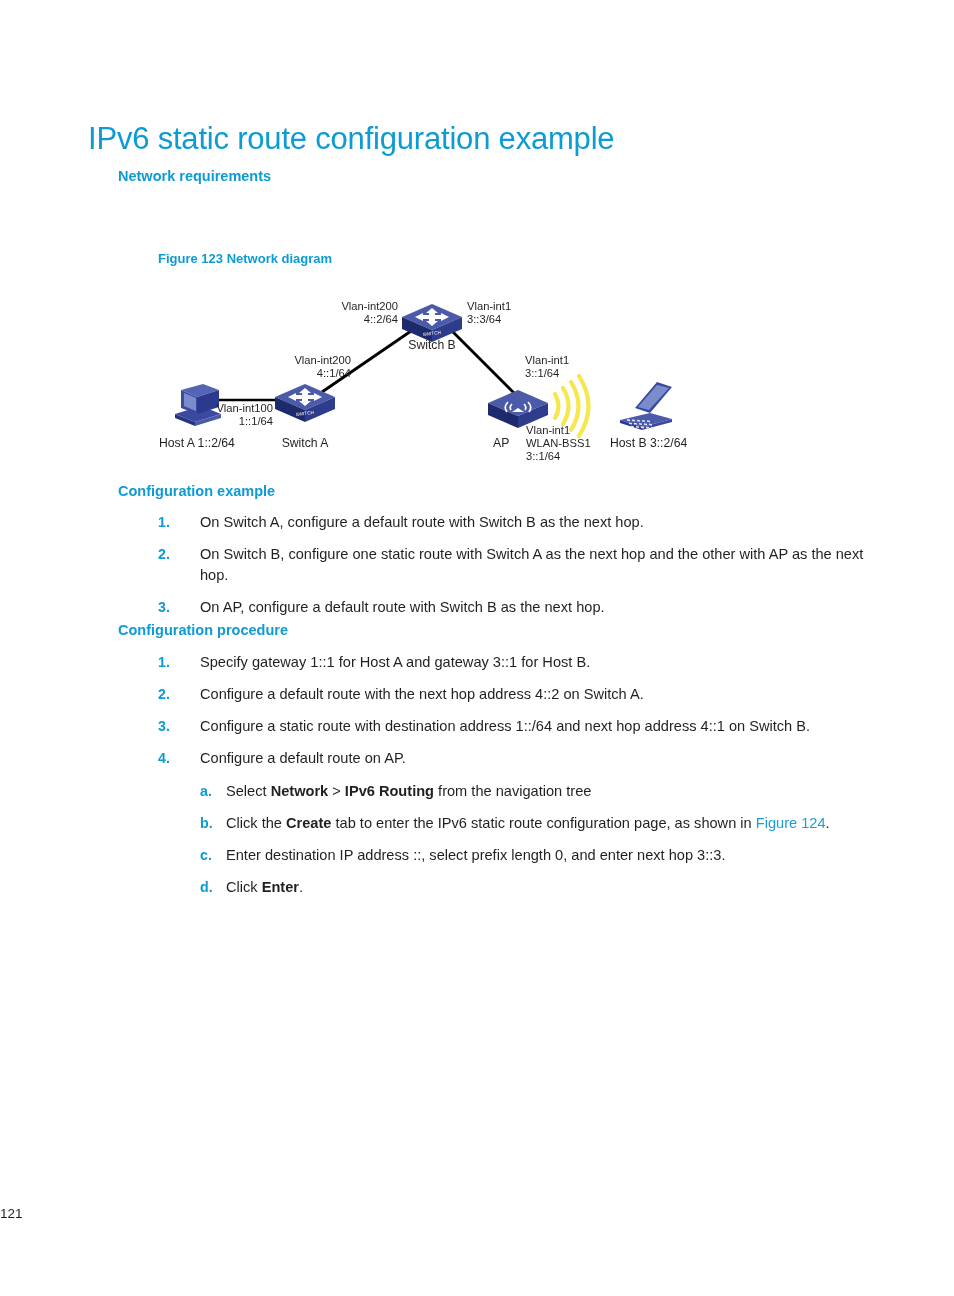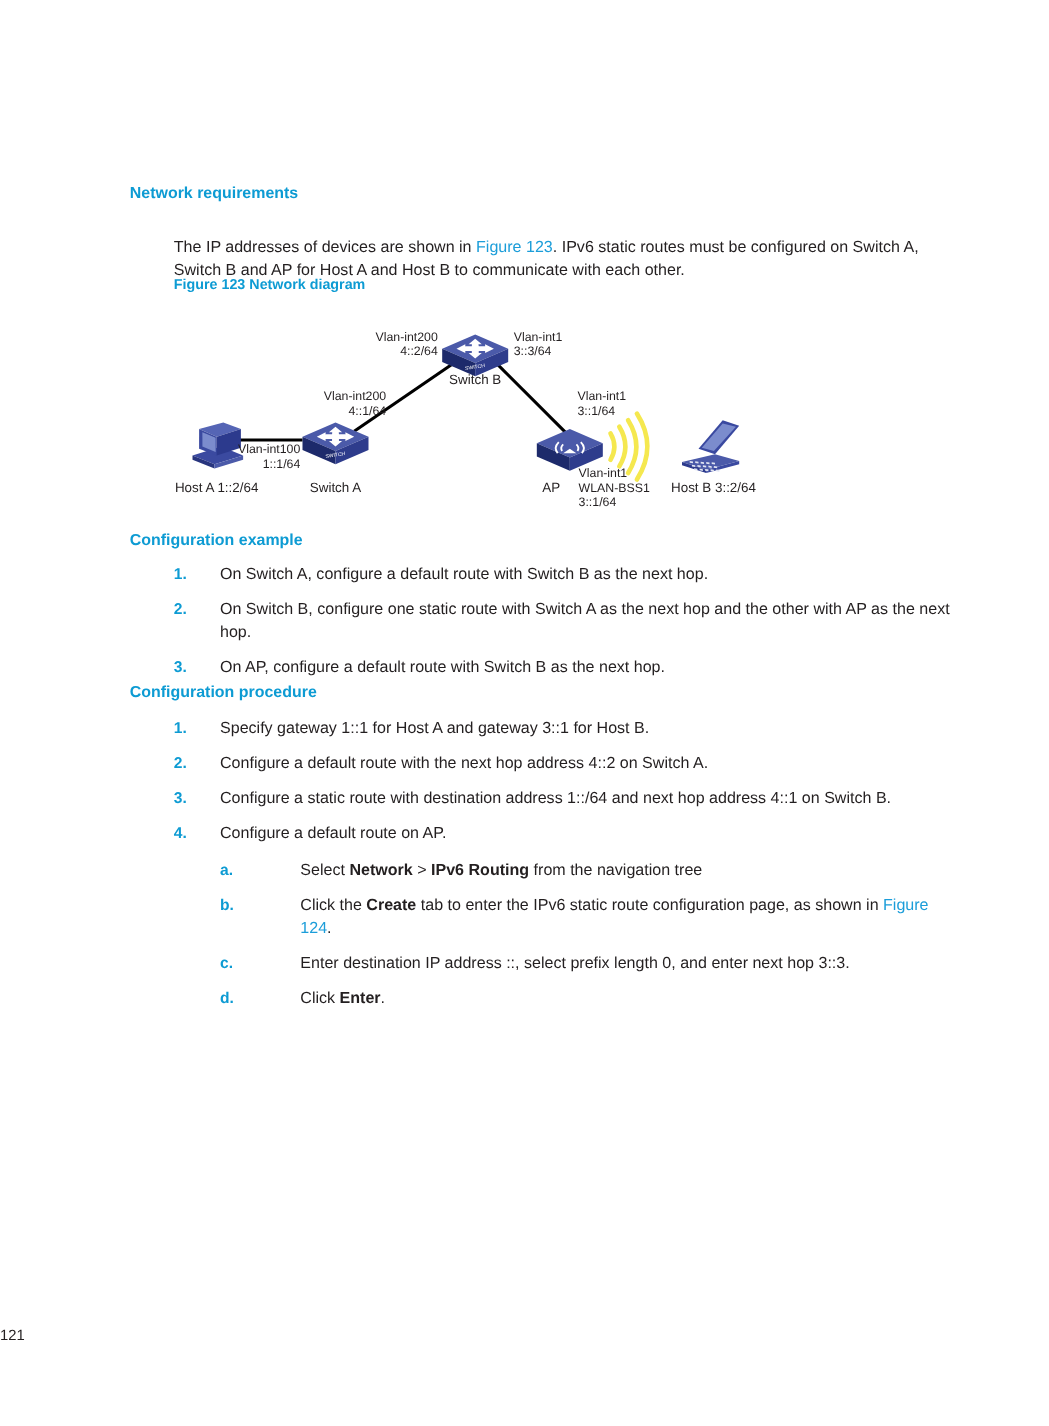--- a/index.html
+++ b/index.html
@@ -110,21 +110,21 @@
     font-size: 14.6px;
     line-height: 21px;
   }
   .sitem .let {
     color: #0d9bd3;
     font-weight: bold;
     width: 26px;
     flex: 0 0 26px;
     font-size: 14.2px;
   }
-  .sitem .txt { flex: 1 1 auto; margin-left: 47px; }
+  .sitem .txt { flex: 1 1 auto; }
   b { font-weight: bold; }
 
   
   #figure-diagram {
     position: absolute;
     left: 155px;
     top: 272px;
     width: 570px;
     height: 180px;
     margin-top: 20px;
@@ -140,26 +140,24 @@
     text-align: left;
     font-size: 13.5px;
     color: #231f20;
   }
 </style>
 </head>
 <body>
 
 <div class="page">
 
+  <h1 class="h1">IPv6 static route configuration example</h1>
 
   <div class="h2" id="h2-network-req">Network requirements</div>
 
-  <p class="para" id="intro-para">
-    <span>The IP addresses of devices are shown in </span><span class="link">Figure 123</span><span>. IPv6 static routes must be configured on Switch A, Switch B and AP for Host A and Host B to communicate with each other.</span>
-  </p>
 
   <div class="fig-caption">Figure 123 Network diagram</div>
 
   <div id="figure-diagram">
     <svg width="570" height="180" viewBox="0 0 570 180" xmlns="http://www.w3.org/2000/svg">
       <defs>
 
         <g id="sw-body">
 
           <polygon points="30,0 60,13 30,26 0,13" fill="#4b5aa9"></polygon>

